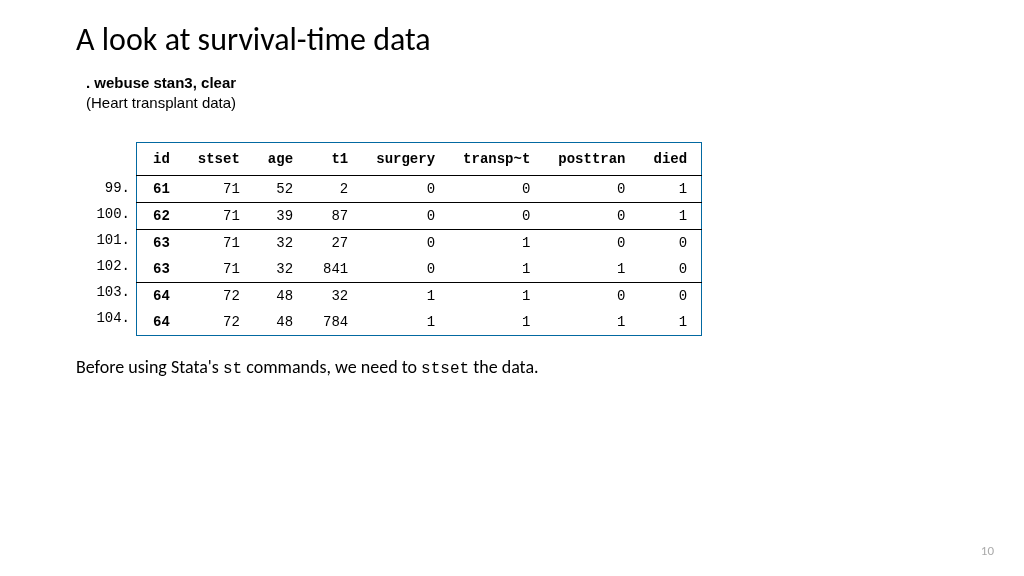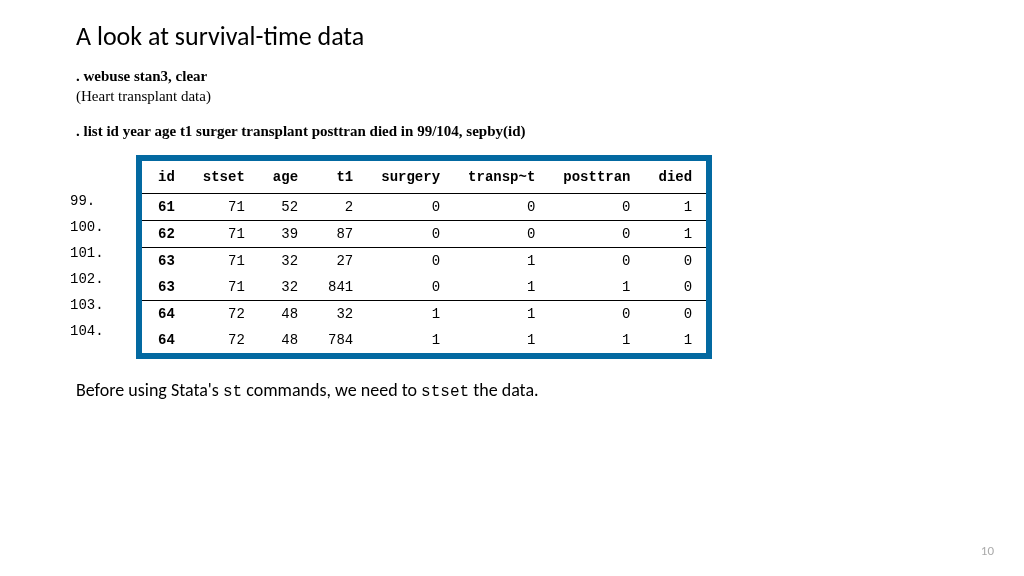--- a/index.html
+++ b/index.html
@@ -9,51 +9,52 @@
     height: 576px;
     background: #fff;
     font-family: Calibri, Arial, sans-serif;
     position: relative;
     box-sizing: border-box;
   }
   .slide {
     padding: 20px 70px 0 70px;
   }
   .title {
-    font-size: 26px;
+    font-size: 32px;
     color: #000;
     margin: 0 0 14px 6px;
     font-weight: 400;
   }
   .code-block {
-    font-family: Liberation Serif, serif;
+    font-family: Liberation Sans, sans-serif;
     font-size: 15px;
     line-height: 1.35;
-    margin-left: 6px;
+    margin-left: 16px;
   }
   .code-block .cmd { font-weight: bold; }
   .table-wrap {
     margin-top: 14px;
     margin-left: 0;
     display: flex;
     font-family: "Courier New", monospace;
     font-size: 14px;
   }
   .rownums {
     padding-top: 9px;
     padding-right: 6px;
+    text-align: right;
     min-width: 60px;
   }
   .rownums .hdr-spacer { height: 24px; }
   .rownums .rn {
     height: 26px;
     line-height: 26px;
   }
   .stata-table {
-    border: 6px solid #0369a1;
+    border: 1px solid #0369a1;
     border-collapse: collapse;
   }
   .stata-table th, .stata-table td {
     padding: 0 14px;
     text-align: right;
     height: 26px;
     border: none;
     font-weight: normal;
   }
   .stata-table thead th {
@@ -89,21 +90,20 @@
 </head>
 <body>
 
 <div class="slide">
   <h1 class="title">A look at survival-time data</h1>
 
   <div class="code-block">
     <div class="cmd">. webuse stan3, clear</div>
     <div>(Heart transplant data)</div>
     <div style="height:14px"></div>
-    <div class="cmd">. list id year age t1 surger transplant posttran died in 99/104, sepby(id)</div>
   </div>
 
   <div class="table-wrap">
     <div class="rownums" id="rownums">
         <div class="hdr-spacer"></div>
         <div class="rn">99.</div>
         <div class="rn">100.</div>
         <div class="rn">101.</div>
         <div class="rn">102.</div>
         <div class="rn">103.</div>

